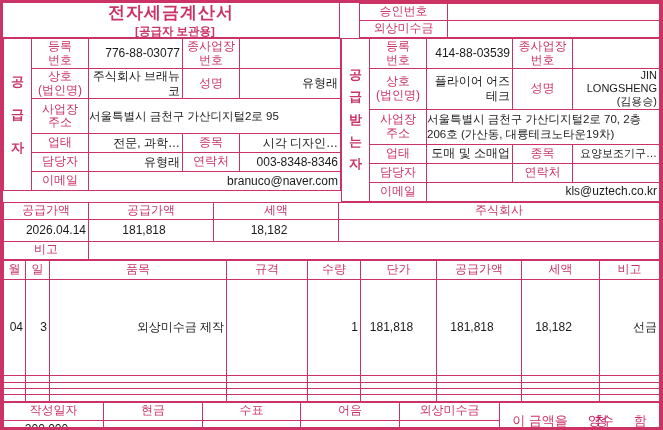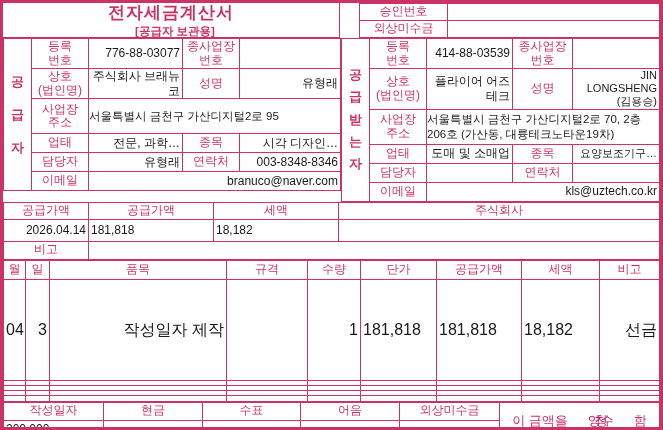--- a/index.html
+++ b/index.html
@@ -7,21 +7,21 @@
     width:663px; height:430px; box-sizing:border-box;
     border:3px solid #cb3365; background:#fff;
     font-family:"Liberation Sans","DejaVu Sans",sans-serif;
     color:#1a1a1a; overflow:hidden;
   }
   table { border-collapse:collapse; table-layout:fixed; width:100%; }
   td { border:1px solid #cb3365; padding:0 2px; overflow:hidden; vertical-align:middle; }
   .lbl { color:#cb3365; text-align:center; font-size:12px; line-height:1.12; white-space:pre-line; }
   .val { color:#1a1a1a; text-align:right; font-size:12px; line-height:1.2; }
   .pre { white-space:pre-line; }
-  .num { text-align:left; padding-right:16px; }
+  .num { text-align:center; padding-right:16px; }
   .left { text-align:left; padding-left:4px; }
   .small { font-size:11px; }
   .addr { font-size:11.5px; text-align:left; padding-left:0; line-height:1.25; }
 
   
   .hdr { display:flex; }
   .title-box {
     width:337px; box-sizing:border-box; border-right:1px solid #cb3365; border-bottom:1px solid #cb3365;
     display:flex; align-items:center; justify-content:center; height:35px;flex-direction:column;
   }
@@ -36,21 +36,21 @@
   .party-r { width:319px; }
   .vcell {
     color:#cb3365; font-weight:bold; font-size:13px; text-align:center;
     white-space:pre-line; vertical-align:middle;
   }
   .vl3 { line-height:2.55; }
   .vl5 { line-height:1.72; }
 
   .s3 td.h { height:16px; }
   .items { height:142px; }
-  .items td { font-size:16px; }
+  .items td { font-size:12px; }
   .items .lbl { font-size:12px; }
 
   .receipt {
     color:#cb3365; text-align:center; font-size:13px; vertical-align:middle;
   }
   .ov-wrap { position:relative; display:inline-block; color:#be185d; margin:0 20px; }
   .ov-b { position:absolute; left:1px; top:0; }
 </style>
 </head>
 <body>
@@ -241,21 +241,21 @@
       <td class="lbl">규격</td>
       <td class="lbl">수량</td>
       <td class="lbl">단가</td>
       <td class="lbl">공급가액</td>
       <td class="lbl">세액</td>
       <td class="lbl">비고</td>
     </tr>
     <tr>
       <td class="val">04</td>
       <td class="val">3</td>
-      <td class="val">작성일자 제작</td>
+      <td class="val">외상미수금 제작</td>
       <td class="val"></td>
       <td class="val">1</td>
       <td class="val num">181,818</td>
       <td class="val num">181,818</td>
       <td class="val num">18,182</td>
       <td class="val">선금</td>
     </tr>
     <tr>
       <td></td>
           <td></td>

